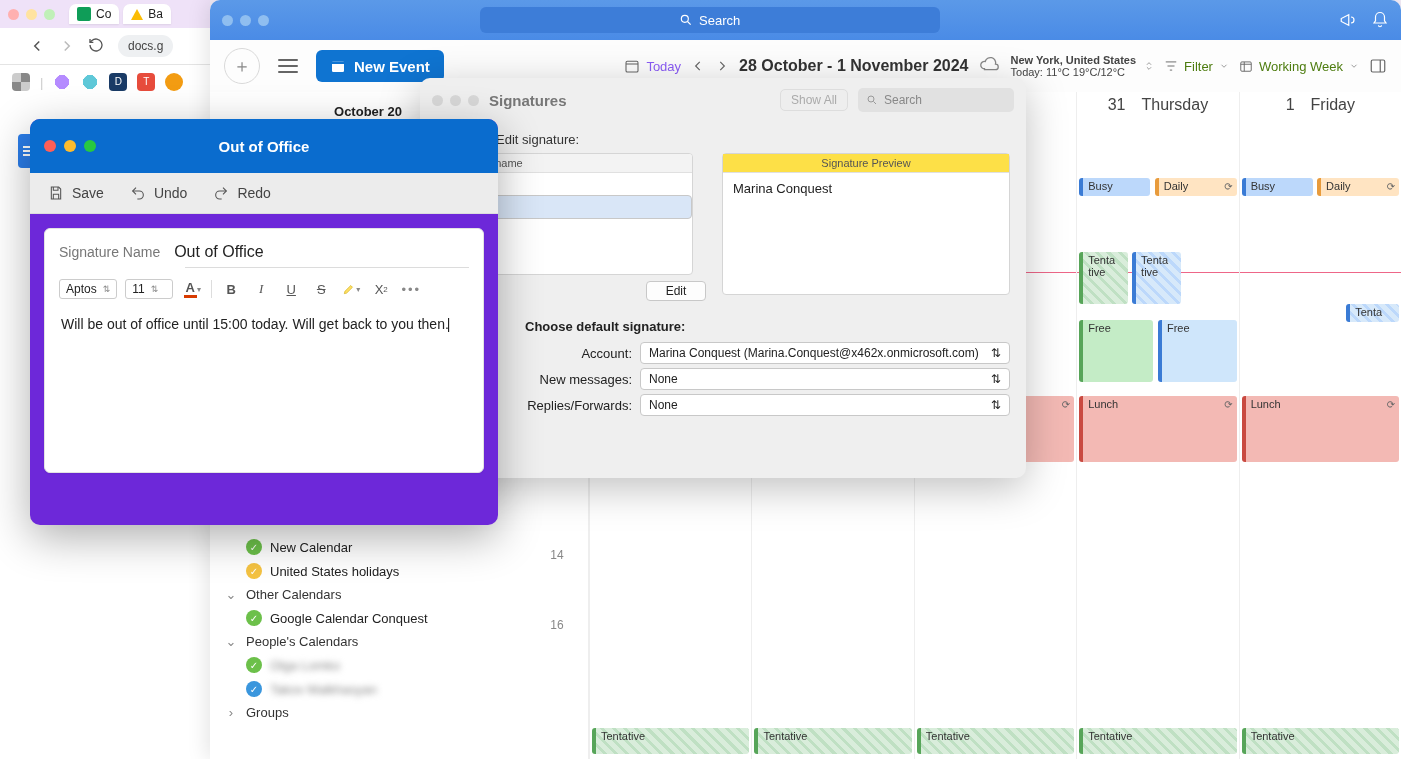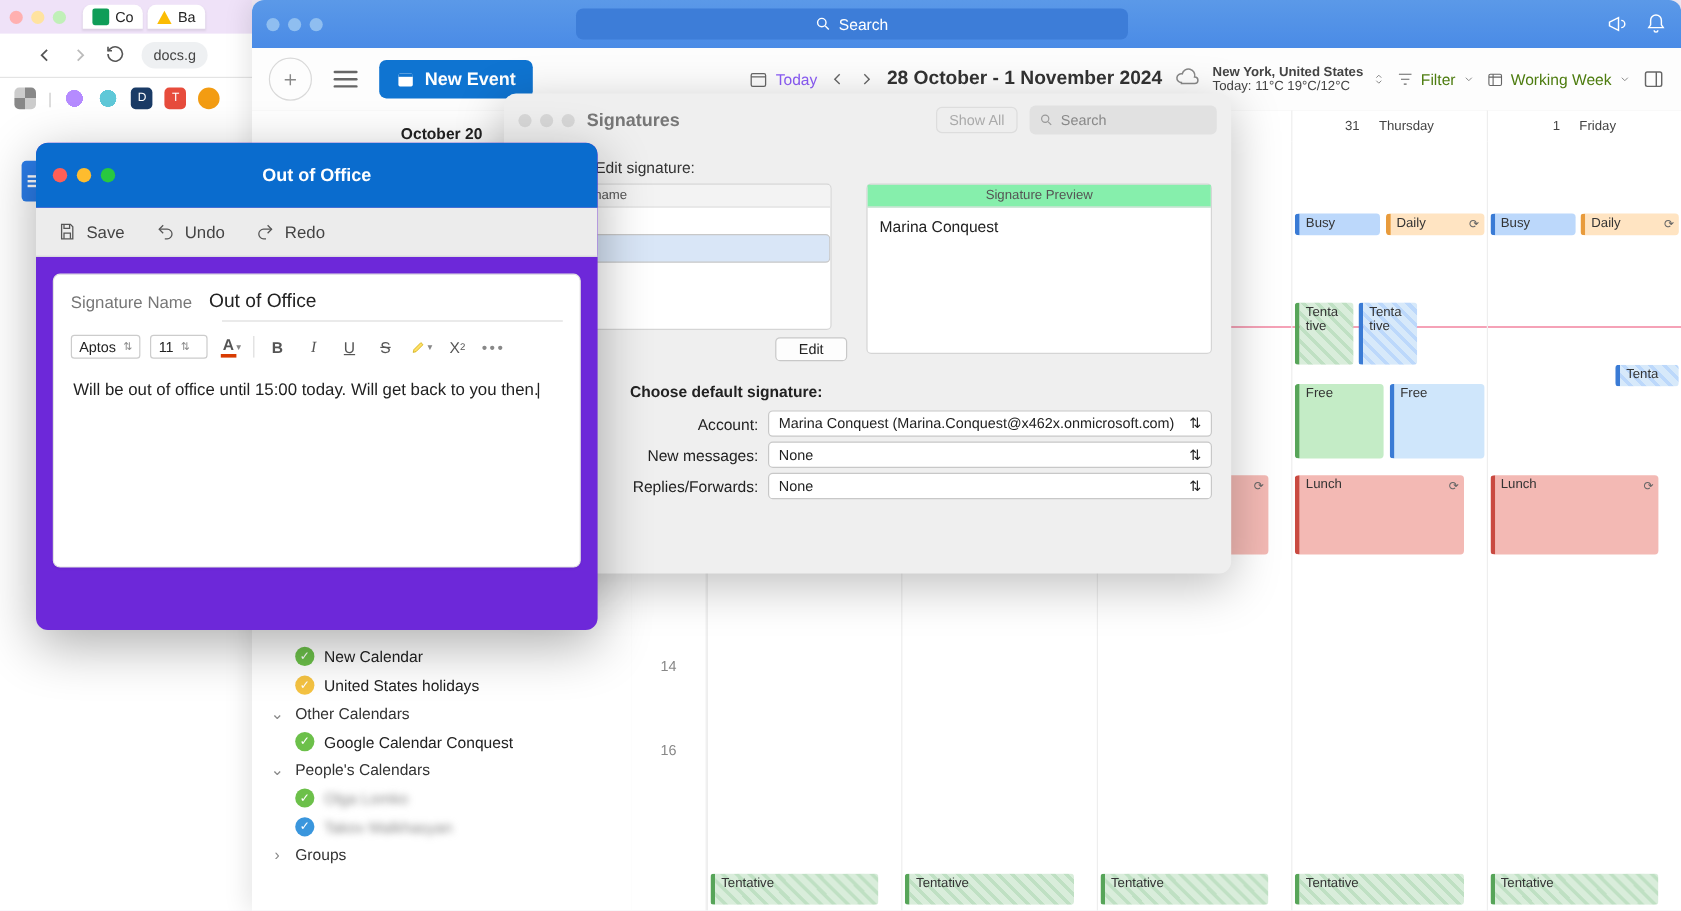--- a/index.html
+++ b/index.html
@@ -50,28 +50,28 @@
   .sidelist{margin-top:410px;font-size:13px}
   .sidelist .row{display:flex;align-items:center;gap:8px;padding:4px 14px}
   .chk{width:16px;height:16px;border-radius:50%;display:inline-flex;align-items:center;justify-content:center;color:#fff;font-size:10px}
   .chk.g{background:#6cc04a}.chk.y{background:#f5c342}.chk.b{background:#3a96dd}
   .grchev{color:#888;width:14px;text-align:center}
   .grp{font-weight:400;color:#333}
 
   
   .calarea{position:absolute;left:316px;right:0;top:92px;bottom:0;background:#fff}
   .dayhead{height:26px;display:flex}
-  .dayhead .dh{flex:1;text-align:center;font-size:11px;color:#444;display:flex;align-items:center;justify-content:center;gap:16px;border-left:1px solid #eee}
+  .dayhead .dh{flex:1;text-align:center;font-size:16px;color:#444;display:flex;align-items:center;justify-content:center;gap:16px;border-left:1px solid #eee}
   .gridwrap{position:absolute;top:26px;left:0;right:0;bottom:0;display:flex}
   .timecol{width:62px;border-right:1px solid #eee;text-align:center;color:#888;font-size:12px}
   .daycols{flex:1;display:flex;position:relative}
   .daycol{flex:1;border-left:1px solid #eee;position:relative}
   .daycol:nth-child(1){background:#ffe9ef}
   .hline{position:absolute;left:0;right:0;top:154px;height:1px;background:#e68}
-  .ev{position:absolute;left:2px;right:19px;border-radius:3px;font-size:11px;padding:2px 5px;color:#333;box-sizing:border-box}
+  .ev{position:absolute;left:2px;right:2px;border-radius:3px;font-size:11px;padding:2px 5px;color:#333;box-sizing:border-box}
   .busy{background:#bcd8fb;border-left:4px solid #3a7bd5}
   .daily{background:#ffe4c2;border-left:4px solid #e89b3c}
   .tent{background:repeating-linear-gradient(45deg,#d9eddb,#d9eddb 5px,#bfe0c3 5px,#bfe0c3 8px);border-left:4px solid #57a559}
   .tent2{background:repeating-linear-gradient(45deg,#d7e9fa,#d7e9fa 5px,#bcd8fb 5px,#bcd8fb 8px);border-left:4px solid #3a7bd5}
   .free-g{background:#c4ecc6;border-left:4px solid #57a559}
   .free-b{background:#cfe6fb;border-left:4px solid #3a7bd5}
   .lunch{background:#f3b9b4;border-left:4px solid #c94a41}
   .tentbar{background:repeating-linear-gradient(45deg,#d9eddb,#d9eddb 5px,#bfe0c3 5px,#bfe0c3 8px);border-left:4px solid #57a559}
   .recur{position:absolute;right:4px;top:3px;font-size:10px;color:#666}
 
@@ -82,21 +82,21 @@
   .sigwin .showall{margin-left:auto;background:#eee;border:1px solid #ddd;border-radius:5px;padding:3px 10px;color:#aaa;font-size:12px}
   .sigwin .sigsearch{background:#e1e1e1;border-radius:5px;height:24px;width:140px;display:flex;align-items:center;gap:6px;padding:0 8px;color:#888;font-size:12px}
   .sigbody{padding:6px 16px}
   .siglabel{font-size:13px;color:#333;margin:4px 0 6px}
   .sigcols{display:flex;gap:16px}
   .siglist{width:255px;border:1px solid #d5d5d5;border-radius:4px;background:#fff;height:120px;overflow:hidden}
   .siglist .hdr{background:#f3f3f3;border-bottom:1px solid #e0e0e0;font-size:11px;text-align:left;padding:3px 8px;color:#555}
   .siglist .itm{padding:4px 8px;font-size:12px}
   .siglist .sel{background:#d9e6f7}
   .sigprev{flex:1;border:1px solid #d5d5d5;border-radius:4px;background:#fff;height:140px}
-  .sigprev .hdr{background:#86efac;border-bottom:1px solid #e0e0e0;font-size:11px;text-align:center;padding:3px;color:#555}
+  .sigprev .hdr{background:#fde047;border-bottom:1px solid #e0e0e0;font-size:11px;text-align:center;padding:3px;color:#555}
   .sigprev .body{padding:8px 10px;font-size:13px}
   .editbtn{margin-top:6px;margin-left:210px;width:46px;text-align:center;border:1px solid #c8c8c8;background:#fdfdfd;border-radius:4px;font-size:12px;padding:2px 6px}
   .choose{font-weight:600;margin:18px 0 8px;font-size:13px}
   .frow{display:flex;align-items:center;margin:4px 0}
   .frow label{width:196px;text-align:right;margin-right:8px;font-size:13px}
   .sel{flex:1;border:1px solid #c8c8c8;background:#fff;border-radius:4px;padding:3px 8px;font-size:12px;display:flex;align-items:center;justify-content:space-between}
 
   
   .ooo{position:absolute;left:30px;top:119px;width:468px;height:406px;background:#6d28d9;border-radius:10px;box-shadow:0 12px 44px rgba(0,0,0,.32);overflow:hidden}
   .ooo .titlebar{height:54px;background:#0a6cce;display:flex;align-items:center;justify-content:center;color:#fff;font-size:15px;font-weight:600;position:relative}

